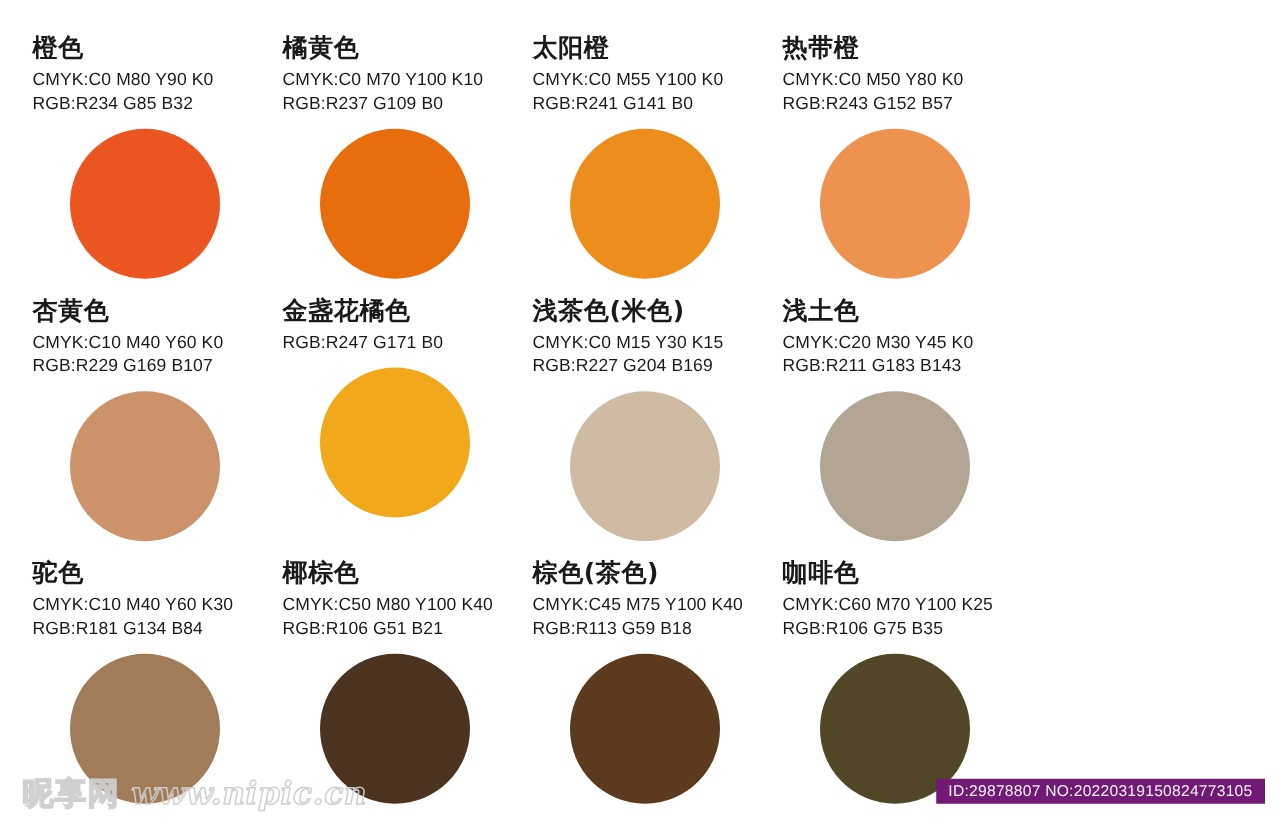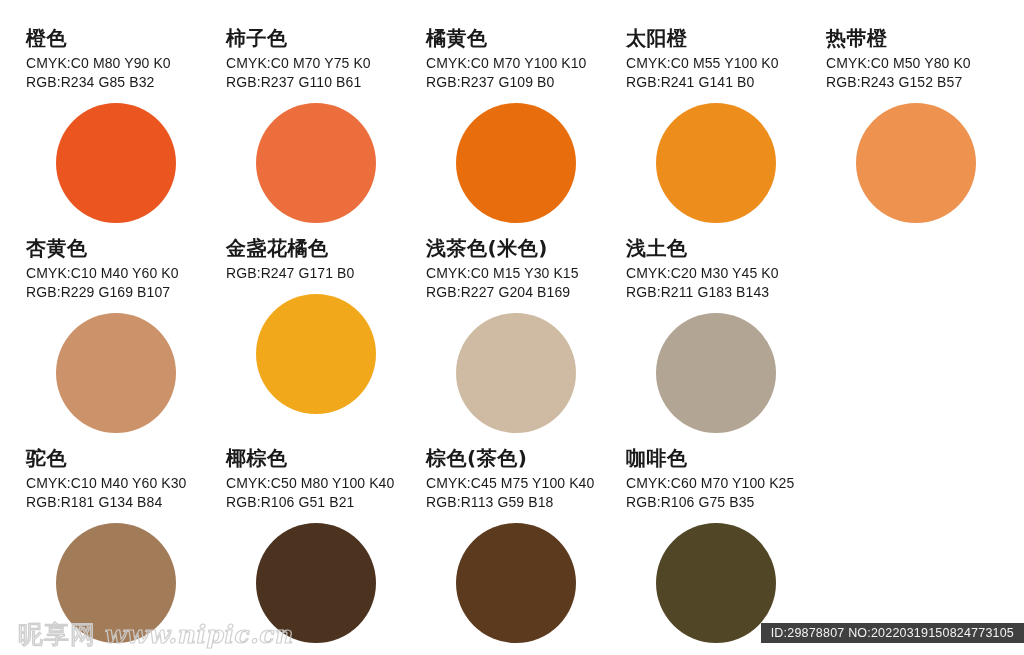--- a/index.html
+++ b/index.html
@@ -76,42 +76,42 @@
     left: 18px;
     bottom: 8px;
     display: flex;
     align-items: center;
     gap: 9px;
     pointer-events: none;
   }
   .wm-logo {
     font-family: "DejaVu Sans", "Liberation Sans", sans-serif;
     font-size: 25px;
-    font-weight: normal;
+    font-weight: bold;
     line-height: 1;
     color: transparent;
     -webkit-text-stroke: 1.4px rgba(205,205,205,0.95);
     letter-spacing: 1px;
   }
   .wm-url {
     font-family: "DejaVu Serif", "Liberation Serif", serif;
     font-style: italic;
     font-size: 25px;
     font-weight: bold;
     line-height: 1;
     color: transparent;
     -webkit-text-stroke: 1.2px rgba(205,205,205,0.95);
     letter-spacing: 0.5px;
   }
 
   #id-badge {
     position: absolute;
-    right: 0;
+    right: 12px;
     bottom: 12px;
-    background: #404040;
+    background: #701a75;
     color: #f2f2f2;
     font-size: 12.5px;
     line-height: 20px;
     height: 20px;
     padding: 0 10px;
     white-space: nowrap;
     font-family: "Liberation Sans", "DejaVu Sans", sans-serif;
     letter-spacing: 0.2px;
   }
 </style>
@@ -121,26 +121,20 @@
 <div id="palette-sheet">
 
   <div class="swatch-row">
     <div class="swatch-cell">
       <div class="swatch-name">橙色</div>
       <div class="swatch-spec">CMYK:C0  M80  Y90  K0</div>
       <div class="swatch-spec">RGB:R234  G85  B32</div>
       <div class="swatch-circle" style="background-color: rgb(234, 85, 32);"></div>
     </div>
     <div class="swatch-cell">
-      <div class="swatch-name">柿子色</div>
-      <div class="swatch-spec">CMYK:C0  M70  Y75  K0</div>
-      <div class="swatch-spec">RGB:R237  G110  B61</div>
-      <div class="swatch-circle" style="background-color: rgb(237, 110, 61);"></div>
-    </div>
-    <div class="swatch-cell">
       <div class="swatch-name">橘黄色</div>
       <div class="swatch-spec">CMYK:C0  M70  Y100  K10</div>
       <div class="swatch-spec">RGB:R237  G109  B0</div>
       <div class="swatch-circle" style="background-color: rgb(232, 109, 12);"></div>
     </div>
     <div class="swatch-cell">
       <div class="swatch-name">太阳橙</div>
       <div class="swatch-spec">CMYK:C0  M55 Y100  K0</div>
       <div class="swatch-spec">RGB:R241  G141  B0</div>
       <div class="swatch-circle" style="background-color: rgb(237, 141, 28);"></div>

